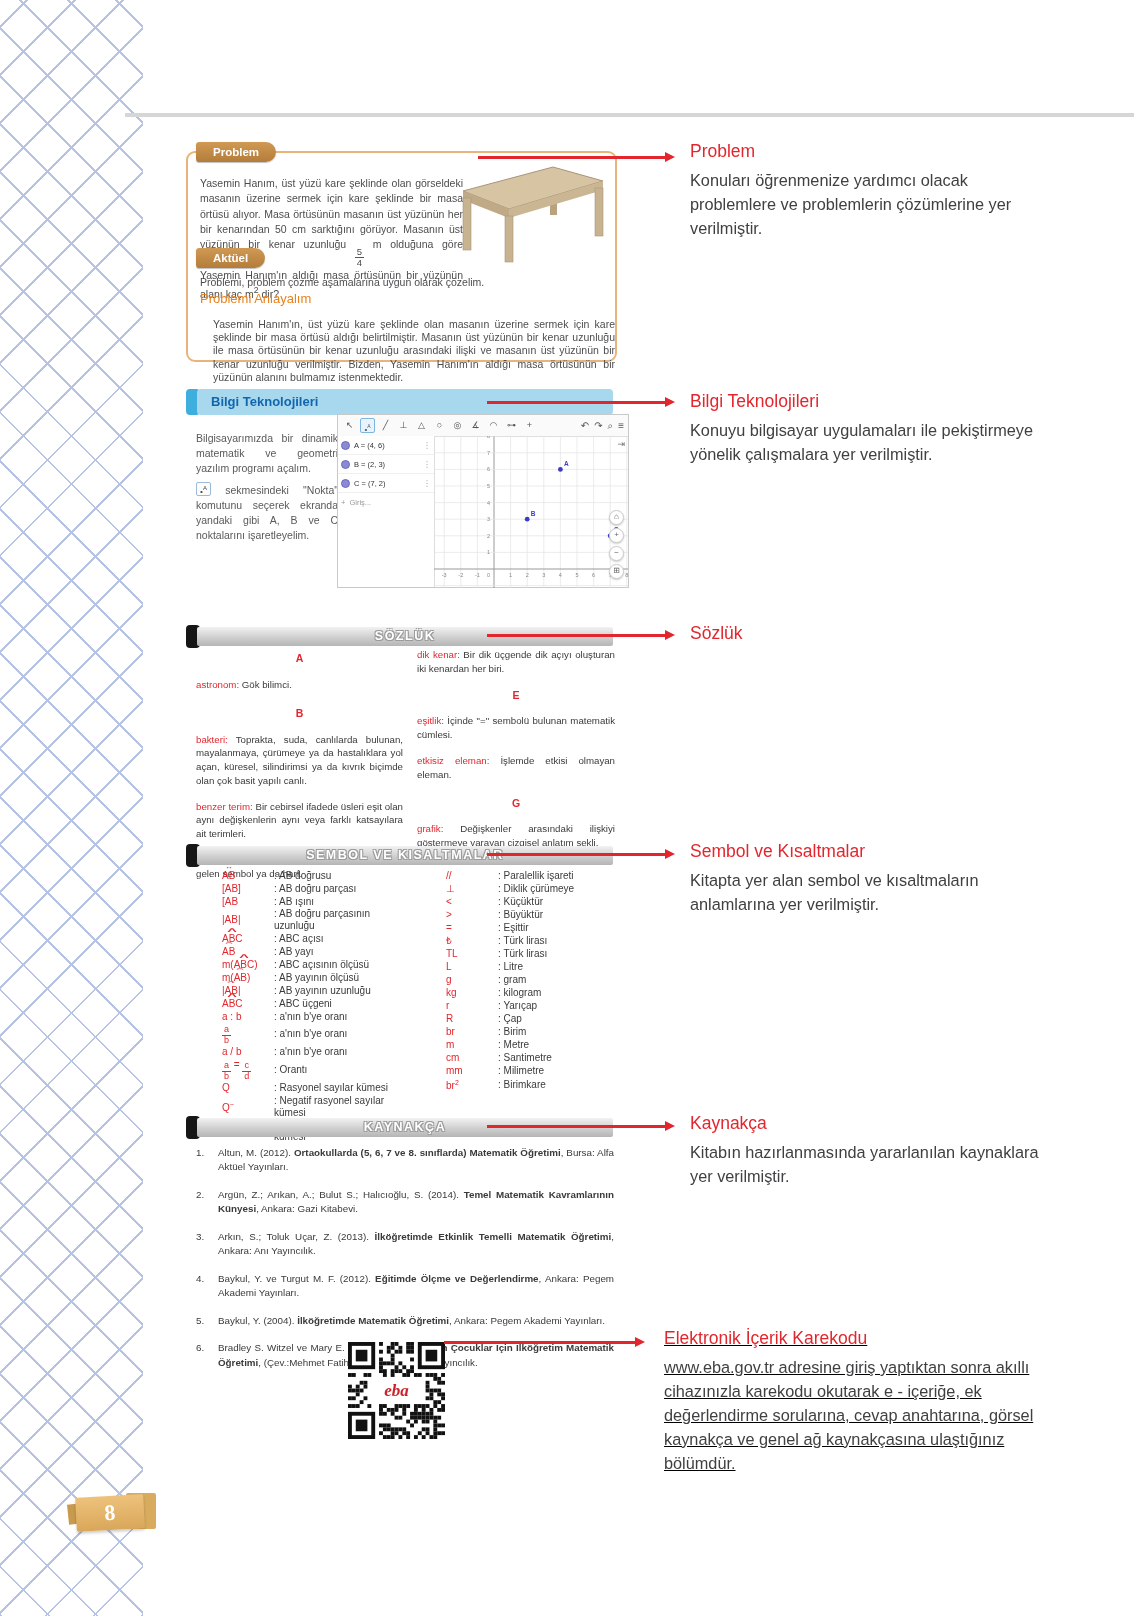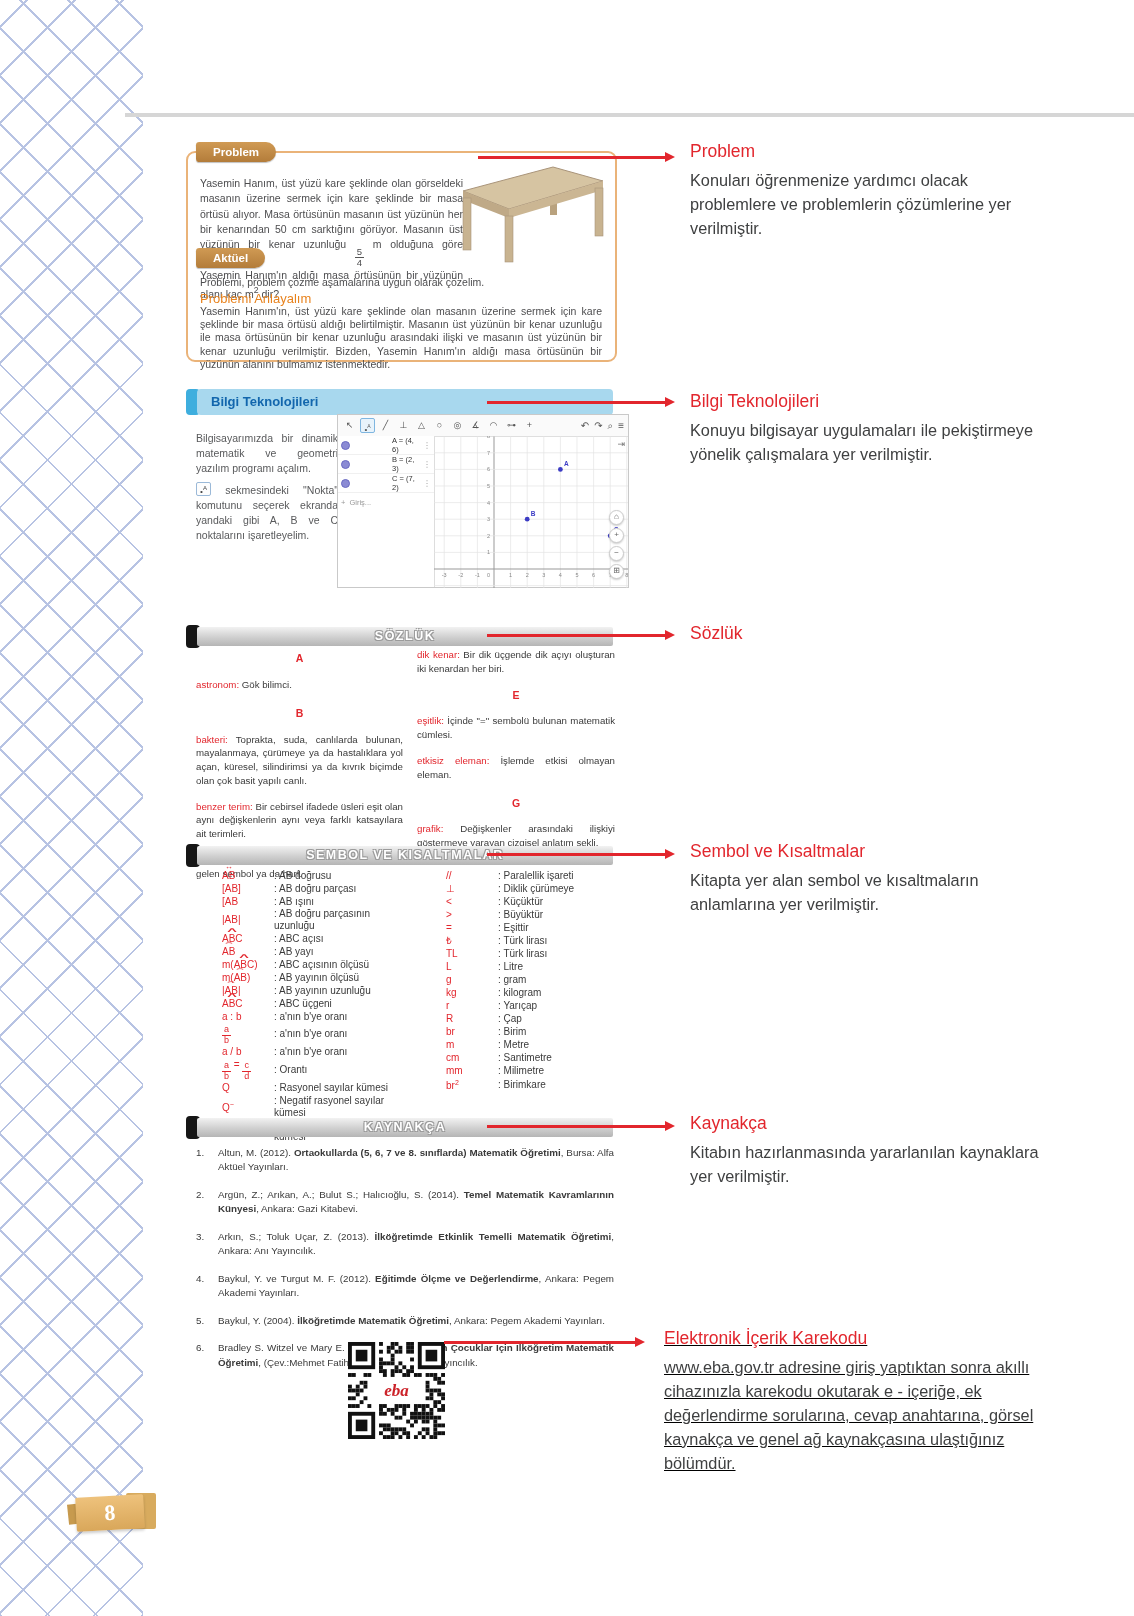--- a/index.html
+++ b/index.html
@@ -44,21 +44,21 @@
   .tab-problem{left:8px;top:-11px;}
   .tab-cozum{left:8px;top:95px;}
   .p-text{position:absolute;left:12px;top:11px;width:263px;font-size:10.5px;line-height:15.3px;
     color:#4d4d4f;text-align:justify;margin-top:12px;}
   .ifrac{display:inline-flex;flex-direction:column;align-items:center;line-height:1.05;
     font-size:9.5px;vertical-align:-7px;}
   .ifrac b{border-bottom:1px solid #555;font-weight:normal;padding:0 2px;}
   .p-table{position:absolute;right:5px;top:4px;width:155px;height:108px;}
   .c-intro{position:absolute;left:12px;top:123px;width:400px;margin:0;font-size:10.5px;color:#4d4d4f;}
   .c-title{position:absolute;left:12px;top:138px;margin:0;font-size:13px;font-weight:normal;color:#e8821c;}
-  .c-text{position:absolute;left:12px;top:152px;width:402px;margin:0;font-size:10.5px;
+  .c-text{position:absolute;left:12px;top:152px;width:402px;margin:13px;font-size:10.5px;
     line-height:13.2px;color:#4d4d4f;text-align:justify;}
 
   
   .bilgi-accent{position:absolute;left:186px;top:389px;width:14px;height:26px;background:#3eaede;border-radius:4px;}
   .bilgi-bar{position:absolute;left:197px;top:389px;width:416px;height:26px;background:#a8d8ee;
     border-radius:4px;line-height:26px;padding-left:14px;box-sizing:border-box;
     font-size:13px;font-weight:bold;color:#1266ad;}
   .bilgi-text{position:absolute;left:196px;top:431px;width:142px;font-size:10.5px;line-height:15px;
     color:#58595b;text-align:justify;}
   .bilgi-text p{margin:0 0 6px 0;}
@@ -70,21 +70,21 @@
   .gg{position:absolute;left:337px;top:414px;width:292px;height:174px;background:#fff;
     border:1px solid #c9c9c9;box-sizing:border-box;}
   .gg-toolbar{position:absolute;left:0;top:0;right:0;height:21px;background:#fafafa;
     border-bottom:1px solid #ddd;display:flex;align-items:center;padding:0 4px;gap:3px;}
   .tool{width:15px;height:15px;line-height:14px;text-align:center;font-size:9px;color:#555;}
   .tool.sel{border:1px solid #7fb6e0;background:#e8f3fb;border-radius:2px;box-sizing:border-box;}
   .gg-right{margin-left:auto;display:flex;gap:5px;font-size:10px;color:#555;}
   .gg-alg{position:absolute;left:0;top:21px;bottom:0;width:96px;border-right:1px solid #ddd;background:#fff;}
   .alg-row{display:flex;align-items:center;gap:4px;height:18px;border-bottom:1px solid #f0f0f0;padding:0 3px;}
   .alg-dot{width:7px;height:7px;border-radius:50%;background:#8b8bd4;border:1px solid #6a6ac2;flex:none;}
-  .alg-lab{font-size:7.5px;color:#333;flex:1;margin-left:38px;}
+  .alg-lab{font-size:7.5px;color:#333;flex:1;}
   .alg-menu{font-size:8px;color:#999;}
   .alg-input{display:flex;align-items:center;gap:4px;height:18px;padding:0 3px;font-size:7.5px;color:#999;}
   .gg-graph{position:absolute;left:96px;top:21px;right:0;bottom:0;}
   .gg-collapse{position:absolute;right:3px;top:24px;font-size:9px;color:#777;}
   .gg-zoombtns{position:absolute;right:4px;bottom:8px;display:flex;flex-direction:column;gap:3px;align-items:center;}
   .zbtn{width:13px;height:13px;border-radius:50%;background:#fff;border:1px solid #ccc;
     box-shadow:0 1px 2px rgba(0,0,0,.2);font-size:8px;line-height:12px;text-align:center;color:#666;}
 
   
   .gaccent{position:absolute;left:186px;width:14px;height:23px;background:#161616;border-radius:4px;}

